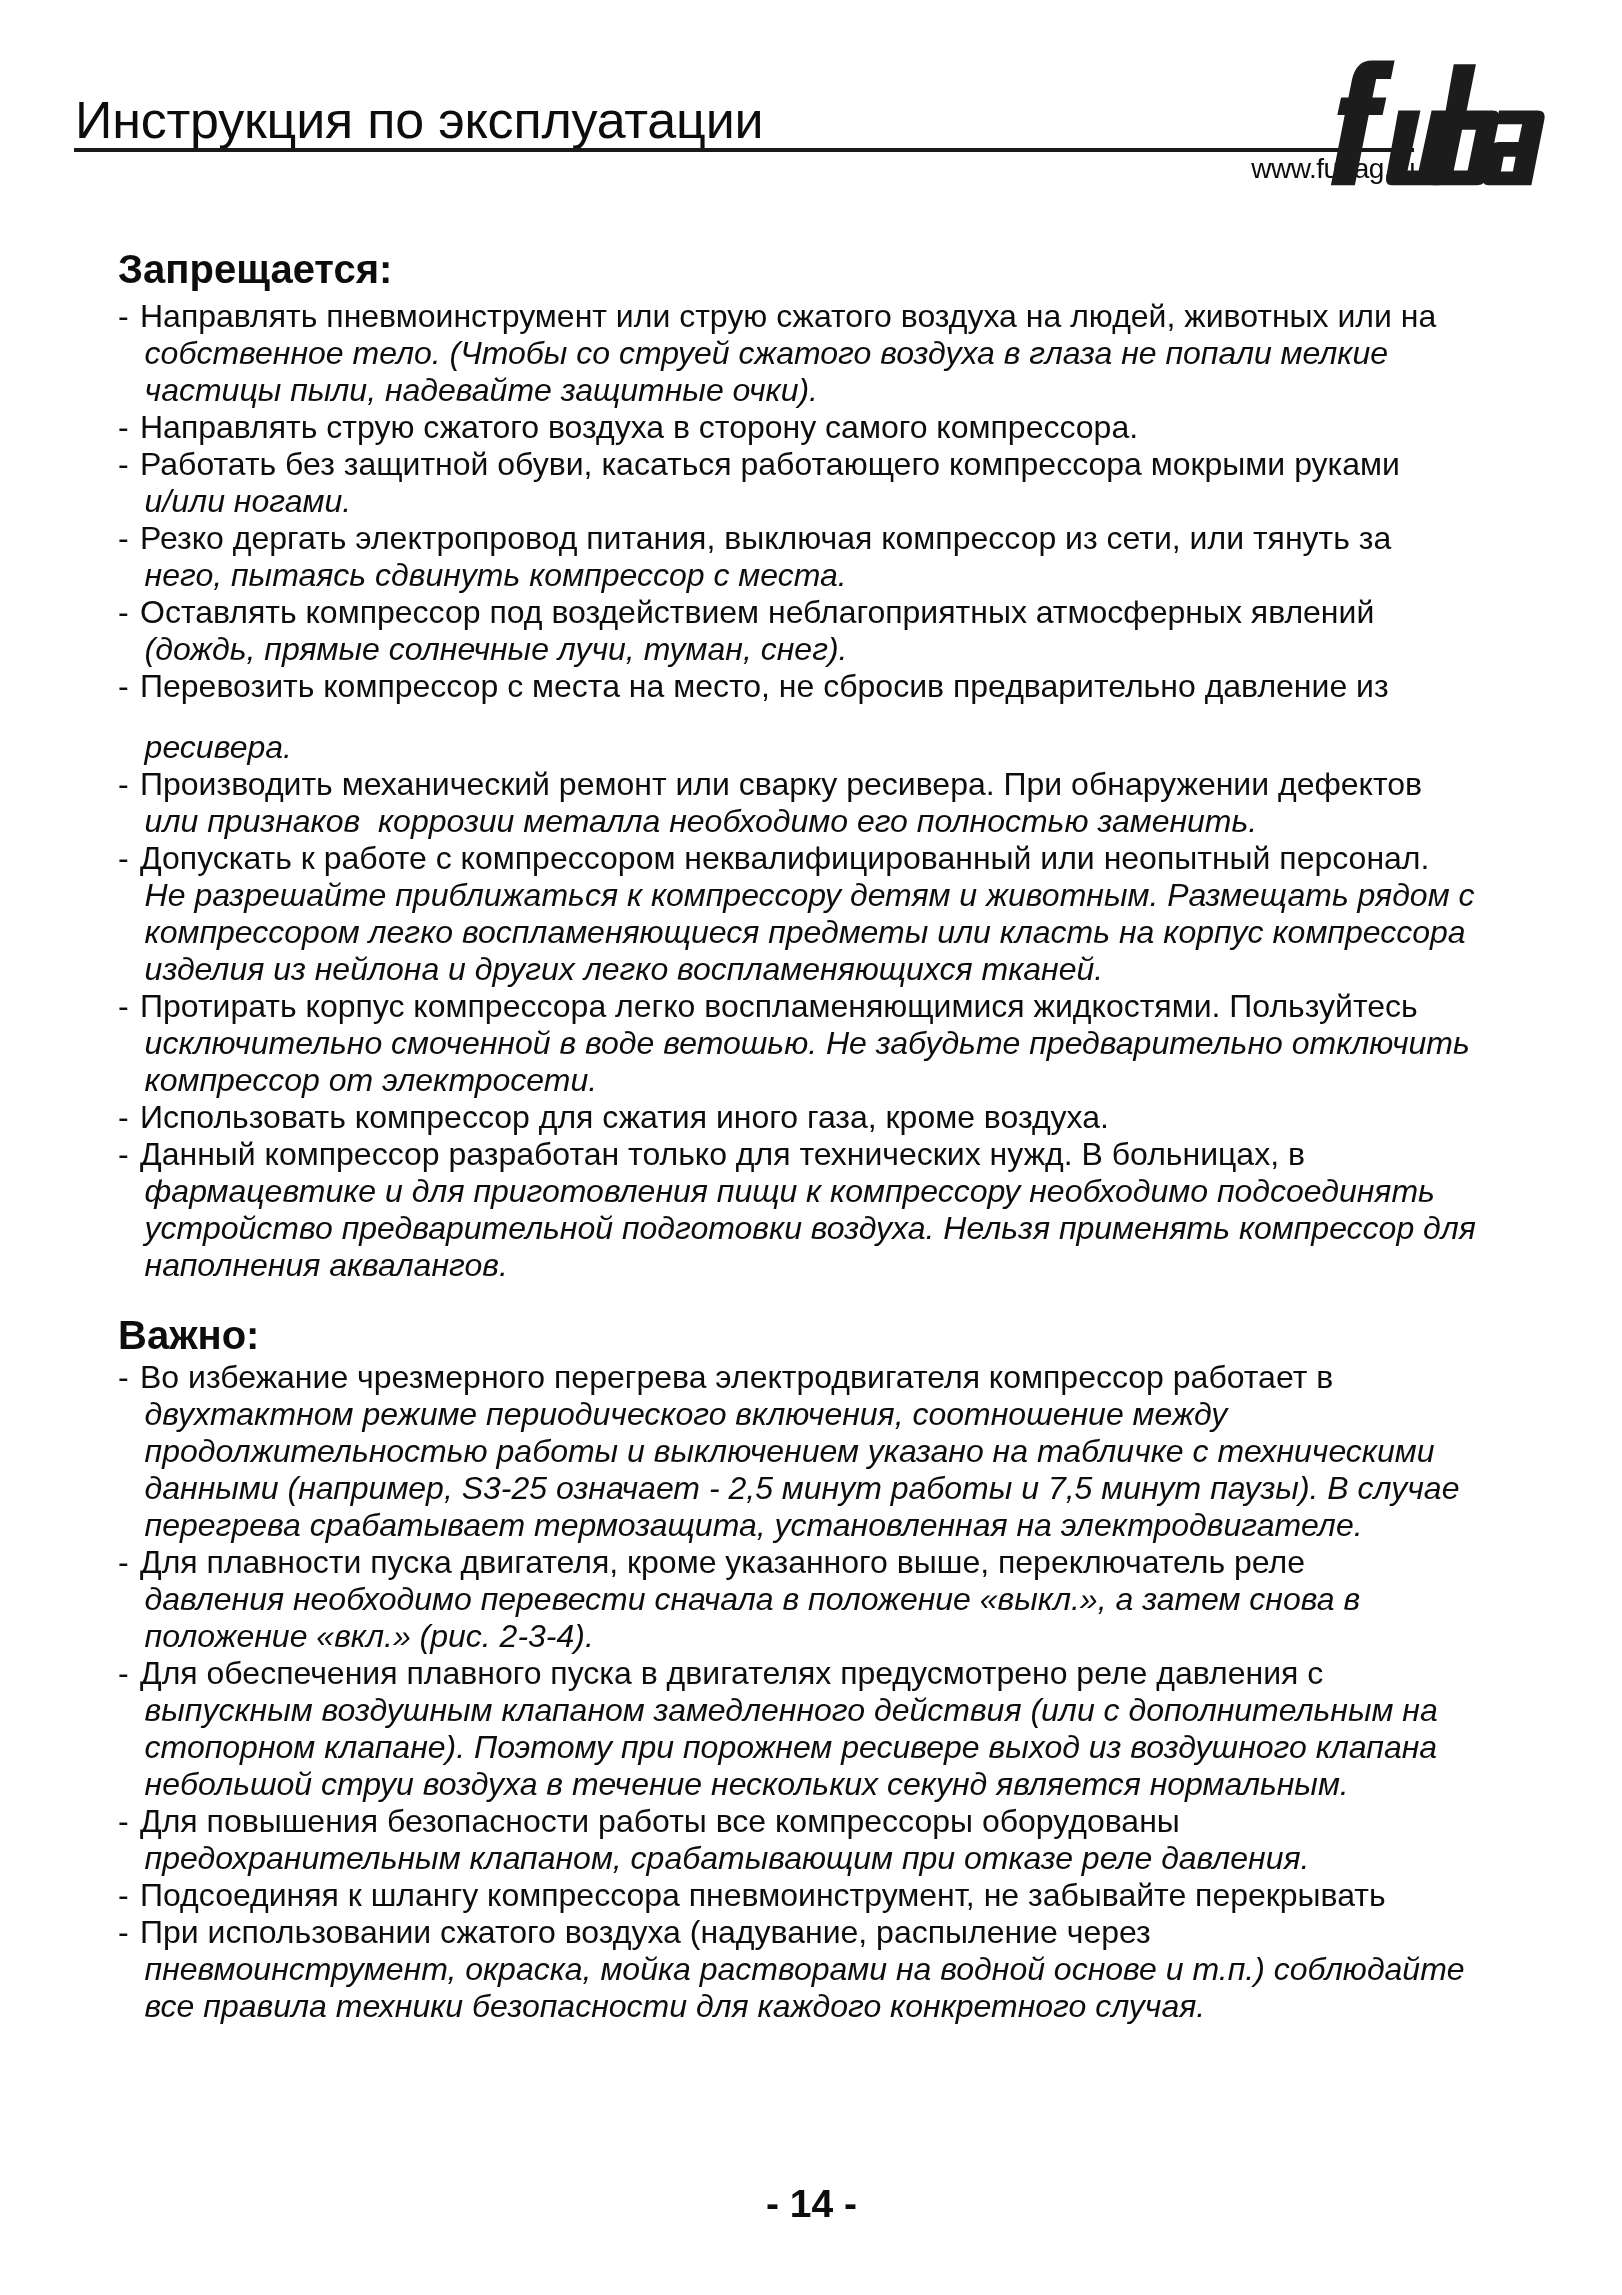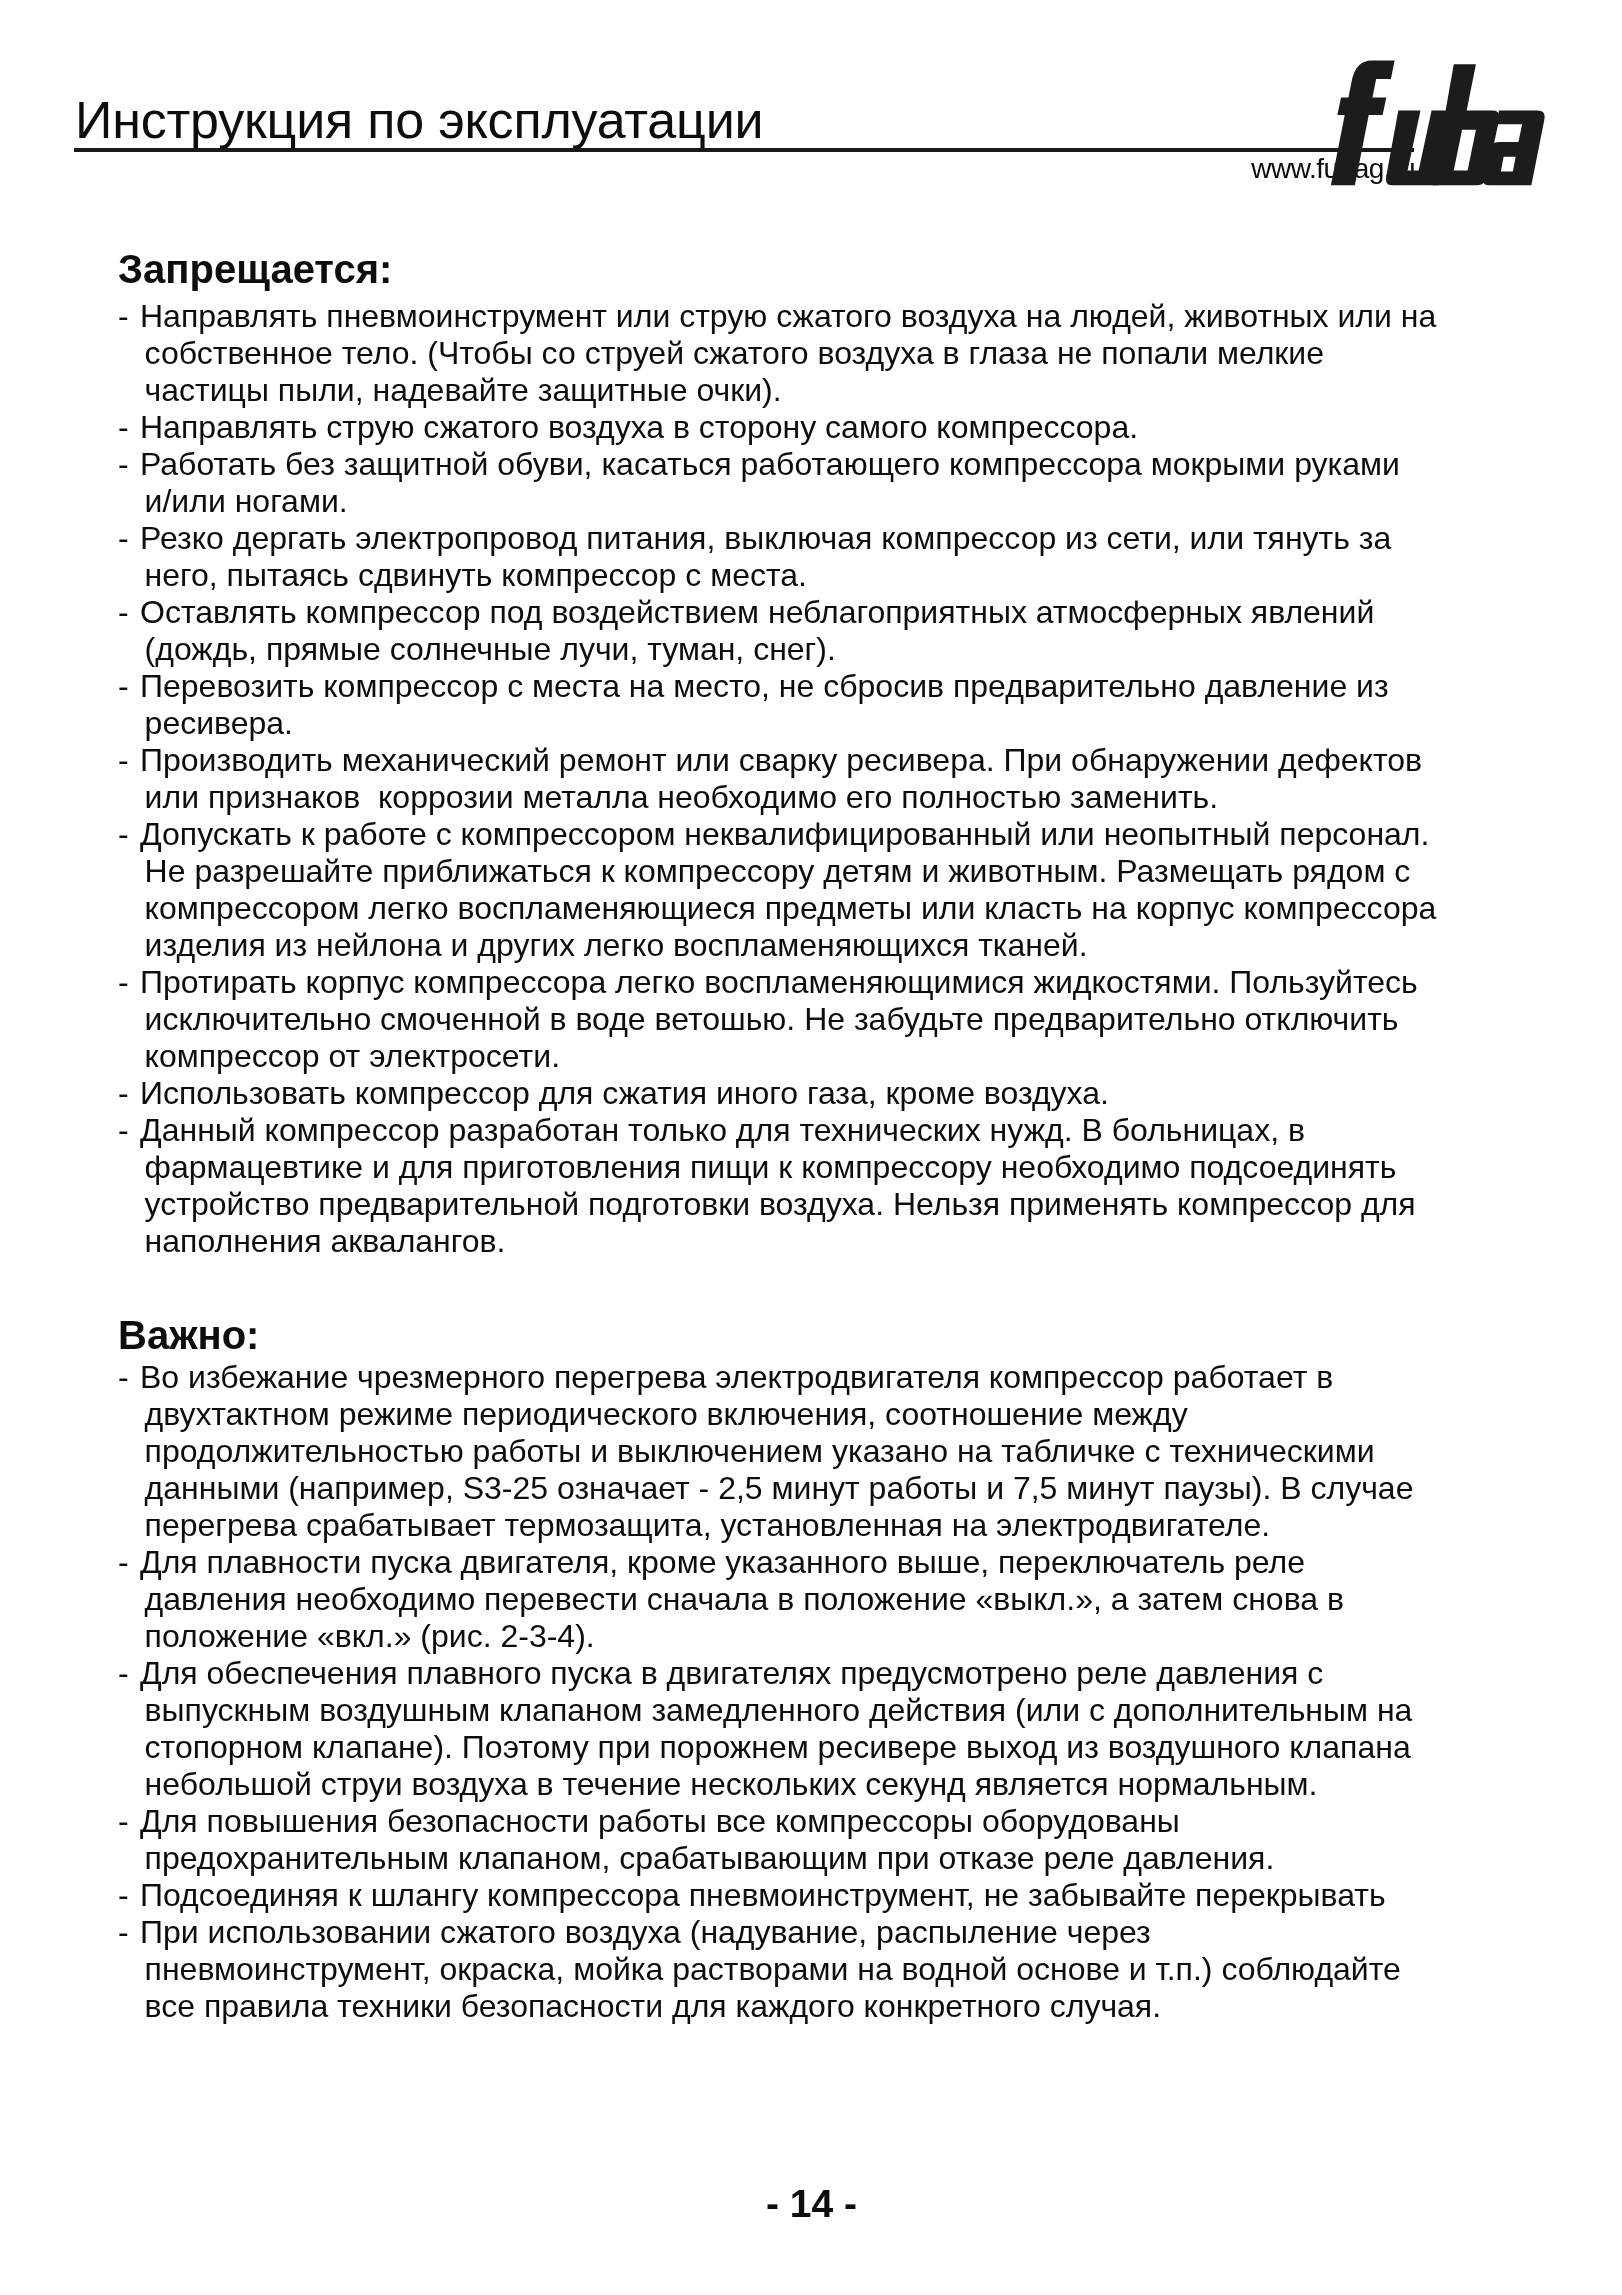--- a/index.html
+++ b/index.html
@@ -9,21 +9,21 @@
                 white-space: nowrap; letter-spacing: -0.2px; }
   .header-rule { position: absolute; left: 74px; top: 148px; width: 1340px; height: 3.7px; background: #1a1a1a; }
   .site-url { position: absolute; right: 208px; top: 153px; font-size: 28px; line-height: 32px; white-space: nowrap; letter-spacing: -0.5px; }
   .logo { position: absolute; left: 1317px; top: 55px; width: 231px; height: 171px; }
   .section { position: absolute; left: 118px; width: 1458px; }
   .section-heading { font-weight: bold; font-size: 40px; line-height: 46px; white-space: nowrap; margin: 0; }
   .bullets { margin: 0; padding: 0; list-style: none; font-size: 32px; line-height: 37px; }
   .bullet { position: relative; padding-left: 22px; }
   .bullet .dash { position: absolute; left: 0; top: 0; }
   .bullet .line { display: block; white-space: nowrap; }
-  .bullet .line.cont { padding-left: 4.6px; }
+  .bullet .line.cont { padding-left: 4.6px; font-style: italic; }
   .page-number { position: absolute; left: 0; width: 1623px; top: 2181px; text-align: center;
                  font-weight: bold; font-size: 39px; line-height: 46px; }
 </style>
 </head>
 <body>
 
 <div class="page-title">Инструкция по эксплуатации</div>
 <div class="header-rule"></div>
 <div class="site-url">www.fubag.ru</div>
 <div class="logo">
@@ -68,21 +68,21 @@
         <span class="line cont" style="white-space: pre;">него, пытаясь сдвинуть компрессор с места.</span>
       </li>
       <li class="bullet">
         <span class="dash">-</span>
         <span class="line" style="white-space: pre;">Оставлять компрессор под воздействием неблагоприятных атмосферных явлений</span>
         <span class="line cont" style="white-space: pre;">(дождь, прямые солнечные лучи, туман, снег).</span>
       </li>
       <li class="bullet">
         <span class="dash">-</span>
         <span class="line" style="white-space: pre;">Перевозить компрессор с места на место, не сбросив предварительно давление из</span>
-        <span class="line cont" style="white-space: pre;">ресивера.</span>
+        <span class="line cont" style="white-space: pre; margin-top: 24px;">ресивера.</span>
       </li>
       <li class="bullet">
         <span class="dash">-</span>
         <span class="line" style="white-space: pre;">Производить механический ремонт или сварку ресивера. При обнаружении дефектов</span>
         <span class="line cont" style="white-space: pre;">или признаков  коррозии металла необходимо его полностью заменить.</span>
       </li>
       <li class="bullet">
         <span class="dash">-</span>
         <span class="line" style="white-space: pre;">Допускать к работе с компрессором неквалифицированный или неопытный персонал.</span>
         <span class="line cont" style="white-space: pre;">Не разрешайте приближаться к компрессору детям и животным. Размещать рядом с</span>

